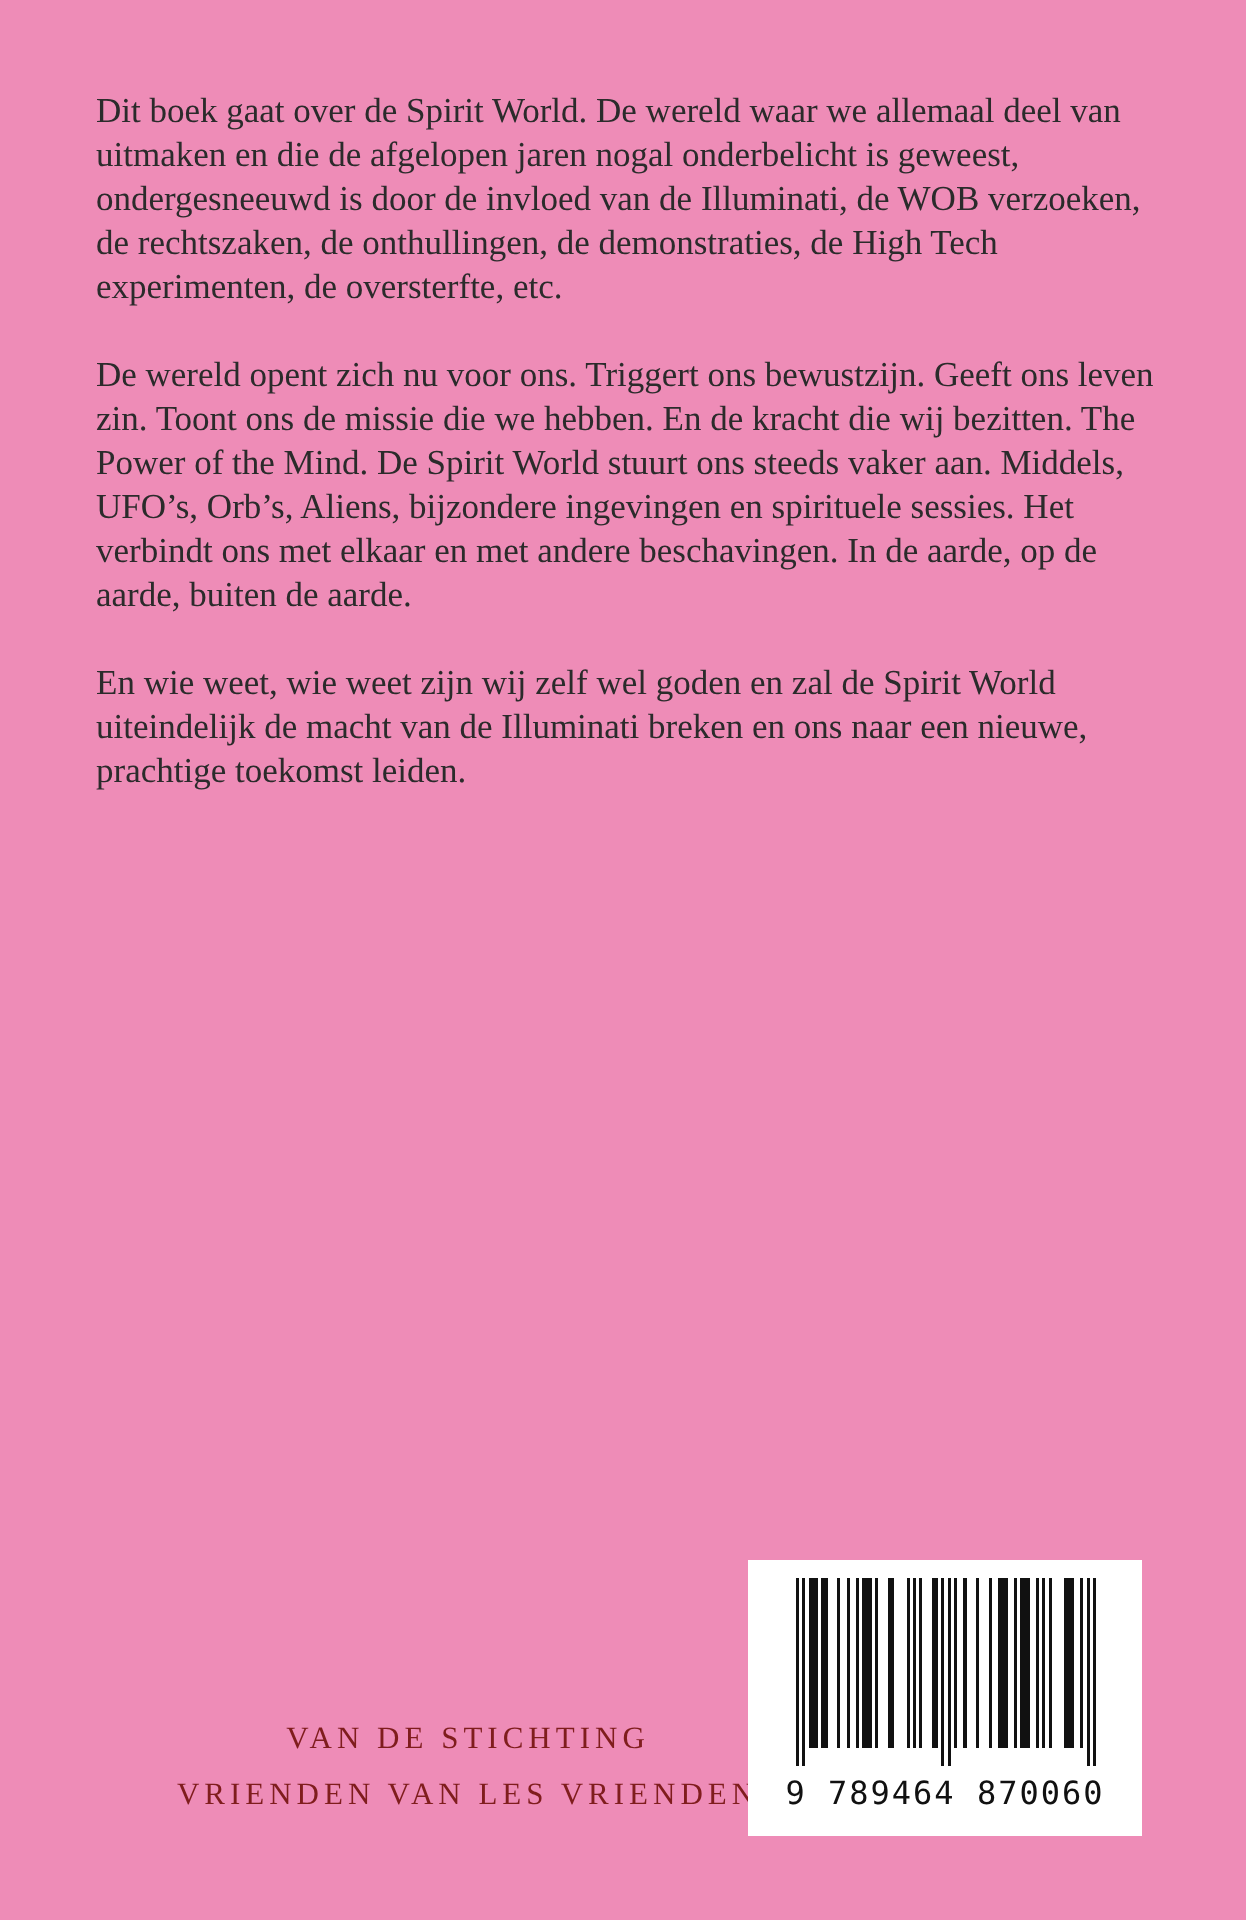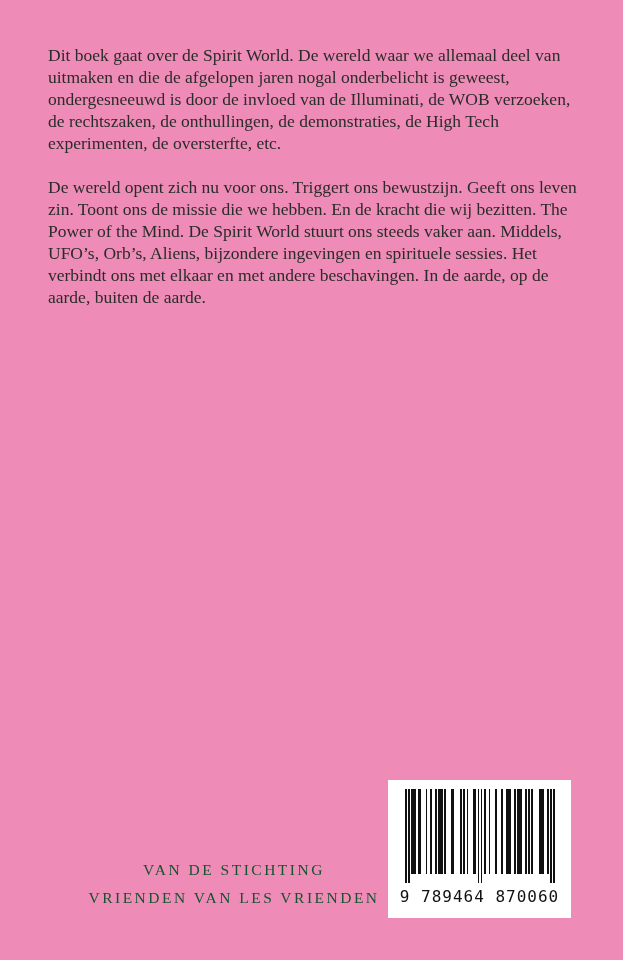--- a/index.html
+++ b/index.html
@@ -29,27 +29,27 @@
   }
   .publisher {
     position: absolute;
     left: 48px;
     bottom: 48px;
     width: 372px;
     text-align: center;
     font-size: 15.5px;
     letter-spacing: 2.5px;
     line-height: 28px;
-    color: #14532d;
+    color: #7f1d1d;
   }
   .barcode-box {
     position: absolute;
     right: 52px;
     bottom: 42px;
-    width: 183px;
+    width: 197px;
     height: 138px;
     background: #ffffff;
     box-sizing: border-box;
     padding: 9px 12px 6px 12px;
     display: flex;
     flex-direction: column;
     align-items: center;
   }
   .barcode-bars {
     width: 150px;
@@ -66,20 +66,21 @@
   }
 </style>
 </head>
 <body>
 
 <div class="page">
 
   <div class="cover-text">
     <p>Dit boek gaat over de Spirit World. De wereld waar we allemaal deel van uitmaken en die de afgelopen jaren nogal onderbelicht is geweest, ondergesneeuwd is door de invloed van de Illuminati, de WOB verzoeken, de rechtszaken, de onthullingen, de demonstraties, de High Tech experimenten, de oversterfte, etc.</p>
     <p>De wereld opent zich nu voor ons. Triggert ons bewustzijn. Geeft ons leven zin. Toont ons de missie die we hebben. En de kracht die wij bezitten. The Power of the Mind. De Spirit World stuurt ons steeds vaker aan. Middels, UFO’s, Orb’s, Aliens, bijzondere ingevingen en spirituele sessies. Het verbindt ons met elkaar en met andere beschavingen. In de aarde, op de aarde, buiten de aarde.</p>
+    <p>En wie weet, wie weet zijn wij zelf wel goden en zal de Spirit World uiteindelijk de macht van de Illuminati breken en ons naar een nieuwe, prachtige toekomst leiden.</p>
   </div>
 
   <div class="publisher">
     <div>VAN DE STICHTING</div>
     <div>VRIENDEN VAN LES VRIENDEN</div>
   </div>
 
   <div class="barcode-box">
     <svg class="barcode-bars" viewBox="0 0 95 64" preserveAspectRatio="none" shape-rendering="crispEdges" xmlns="http://www.w3.org/2000/svg" fill="#111111">
       <rect x="0" y="0" width="1" height="64"></rect>

